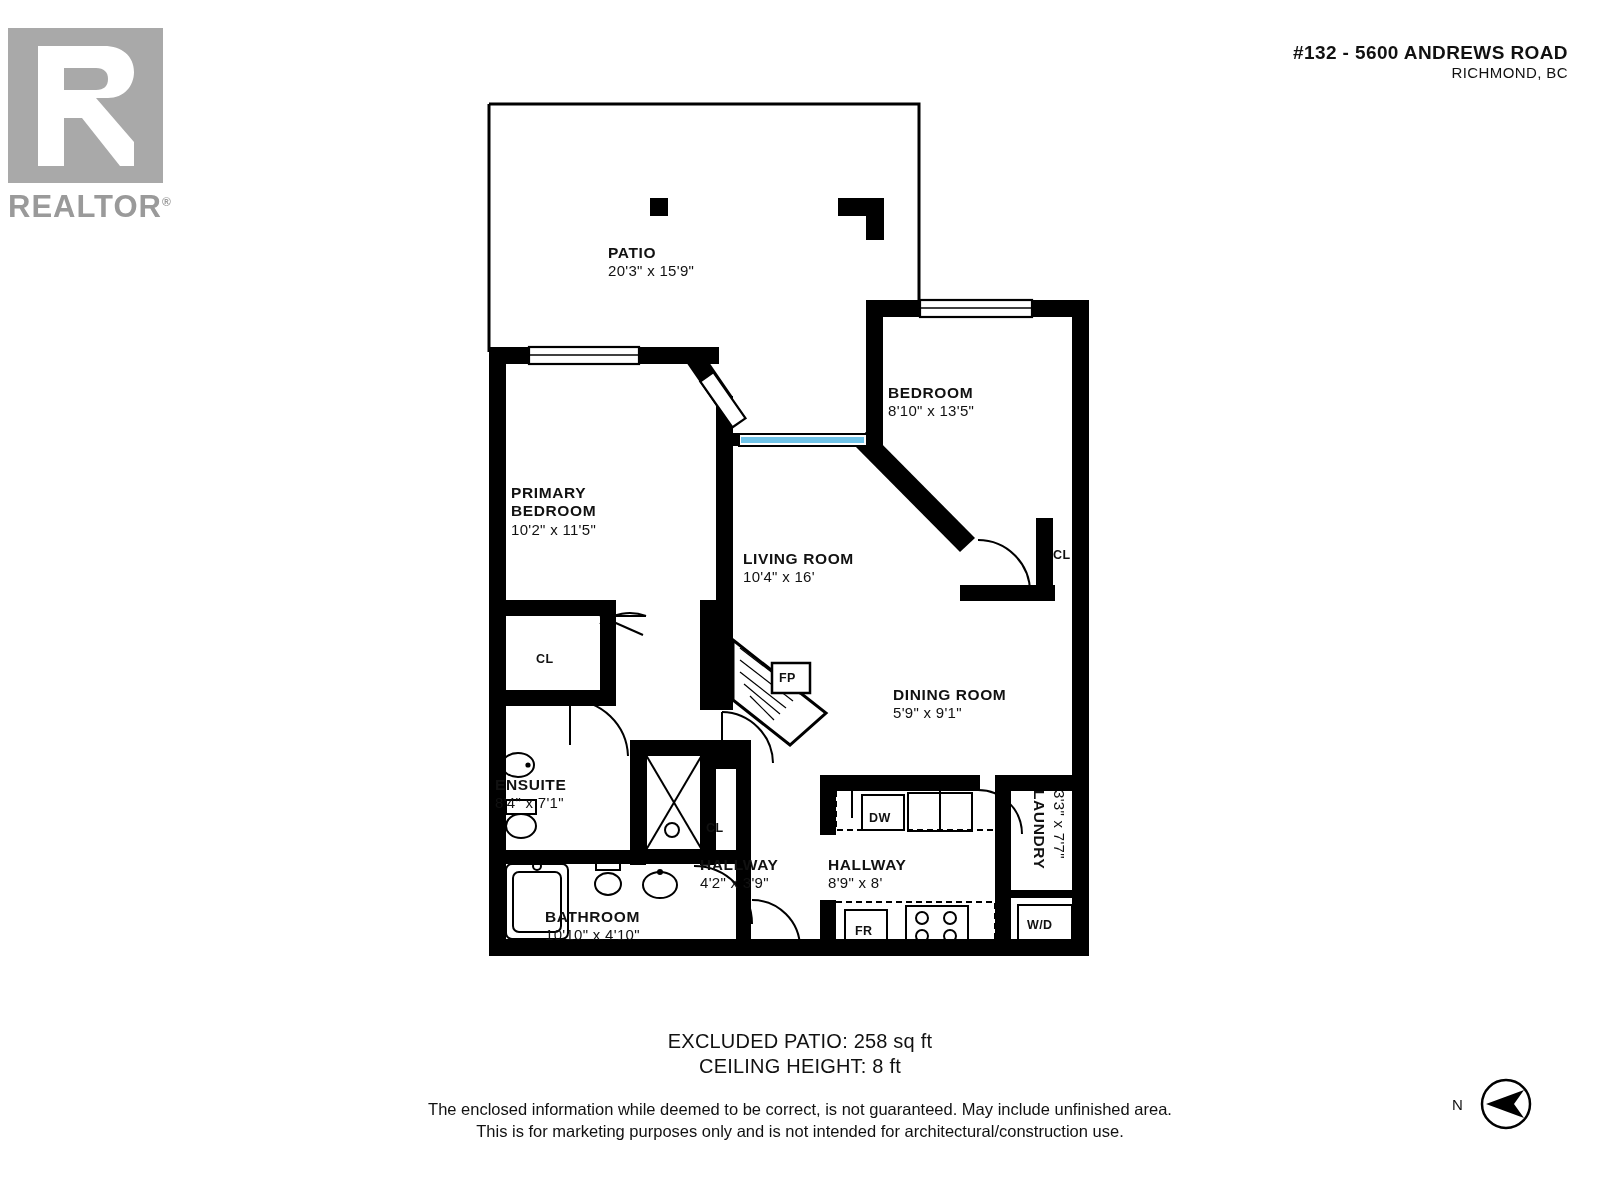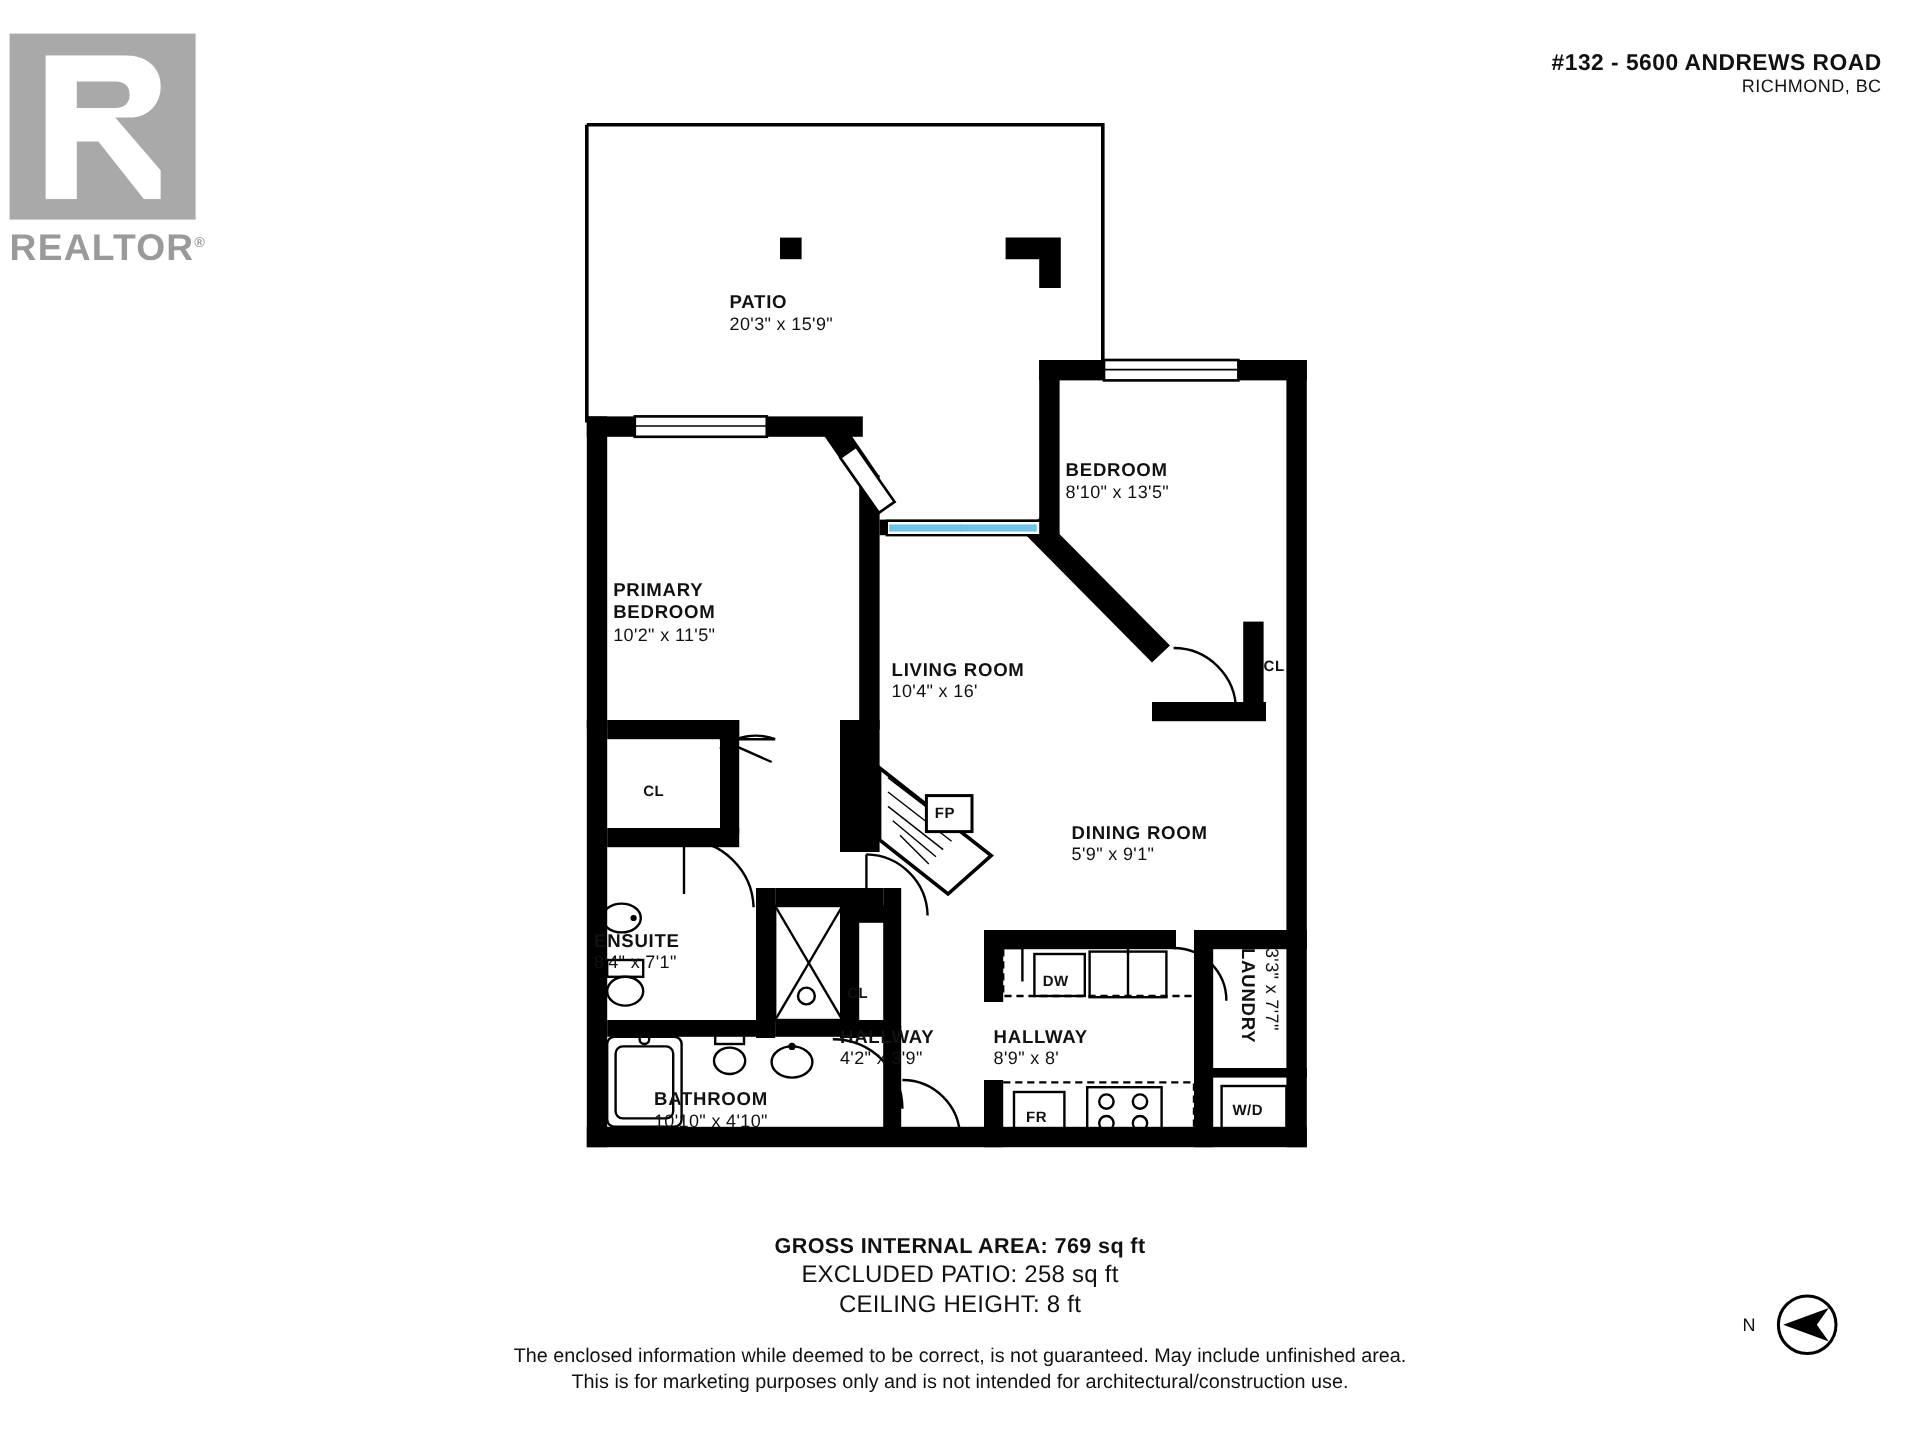--- a/index.html
+++ b/index.html
@@ -382,24 +382,20 @@
 
 <div class="small-label" style="left:536px; top:652px;">CL</div>
 <div class="small-label" style="left:1053px; top:548px;">CL</div>
 <div class="small-label" style="left:706px; top:821px;">CL</div>
 <div class="small-label" style="left:779px; top:671px;">FP</div>
 <div class="small-label" style="left:869px; top:811px;">DW</div>
 <div class="small-label" style="left:855px; top:924px;">FR</div>
 <div class="small-label" style="left:1027px; top:918px;">W/D</div>
 
 <div id="footer">
-  <div id="gross-area">
-    <span>GROSS INTERNAL AREA:</span>
-    <span class="val">769 sq ft</span>
-  </div>
   <div class="footer-sub">EXCLUDED PATIO: 258 sq ft</div>
   <div class="footer-sub">CEILING HEIGHT: 8 ft</div>
   <div id="disclaimer">
     <div>The enclosed information while deemed to be correct, is not guaranteed. May include unfinished area.</div>
     <div>This is for marketing purposes only and is not intended for architectural/construction use.</div>
   </div>
 </div>
 
 <div id="compass">
   <span class="n-letter">N</span>

